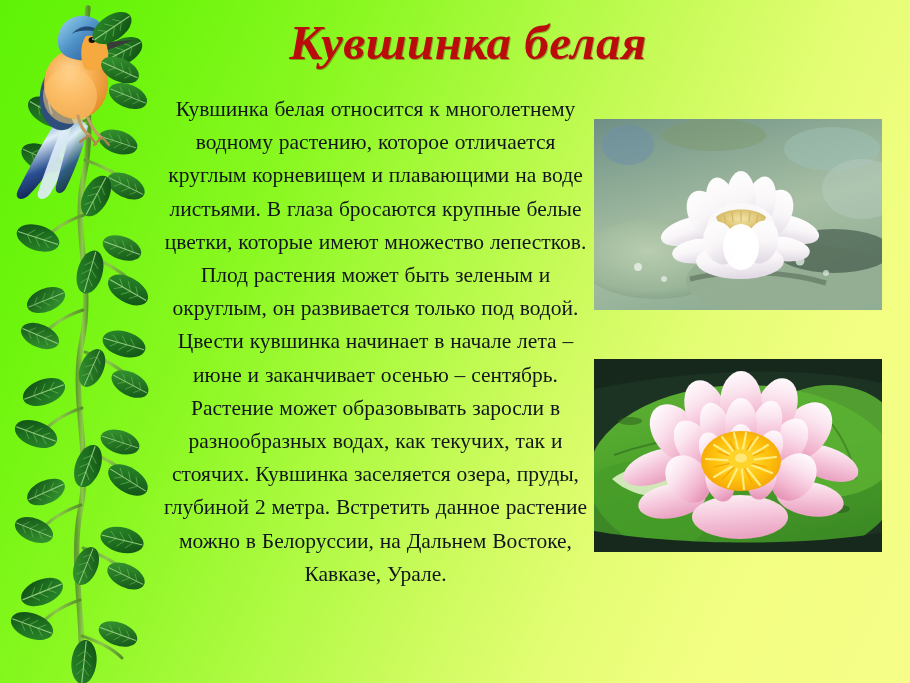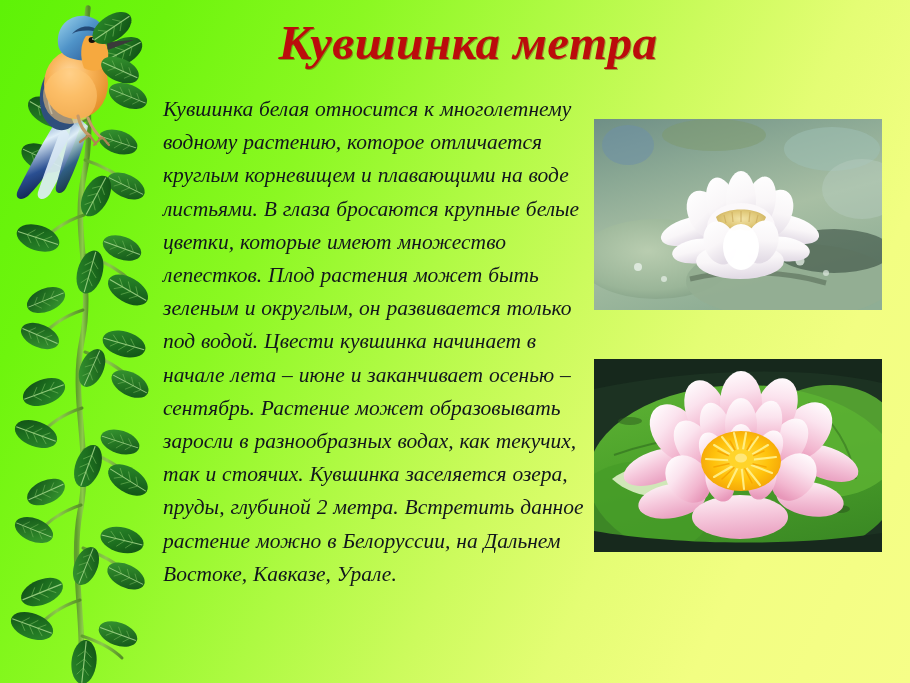--- a/index.html
+++ b/index.html
@@ -36,23 +36,22 @@
     letter-spacing:.5px;
     color:#bb0c0c;
     text-shadow:1px 1px 0 rgba(90,0,0,.35);
     white-space:nowrap;
   }
   
   .body-text{
     position:absolute;left:163px;top:93px;width:425px;
     font-size:21.5px;line-height:33.2px;
     color:#12161c;
-    text-align:left;
+    text-align:center;
     word-spacing:.5px;
-    font-style:italic;
   }
   
   .photo{
     position:absolute;overflow:hidden;
     background:#9ab38f;
   }
   #photo-white{left:594px;top:119px;width:288px;height:191px;}
   #photo-pink {left:594px;top:359px;width:288px;height:193px;}
   .photo svg{display:block;width:100%;height:100%;}
 </style>
@@ -190,21 +189,21 @@
         <path d="M78 116 C 80 126, 84 132, 90 136" stroke="#c59a6a" stroke-width="3.2" fill="none" stroke-linecap="round"></path>
         <path d="M88 118 C 92 128, 96 134, 102 138" stroke="#c59a6a" stroke-width="3" fill="none" stroke-linecap="round"></path>
         <path d="M88 136 L80 142 M90 136 L96 144 M101 138 L94 145 M103 138 L109 145" stroke="#b08553" stroke-width="2.2" fill="none" stroke-linecap="round"></path>
       </g>
 
       <use href="#leafShape2" x="0" y="0" transform="translate(120,70) rotate(24)"></use>
       <use href="#leafShape" x="0" y="0" transform="translate(112,28) rotate(-34)"></use>
     </svg>
   </div>
 
-  <div class="title">Кувшинка метра</div>
+  <div class="title">Кувшинка белая</div>
 
   <div class="body-text">Кувшинка белая относится к многолетнему водному растению, которое отличается круглым корневищем и плавающими на воде листьями. В глаза бросаются крупные белые цветки, которые имеют множество лепестков. Плод растения может быть зеленым и округлым, он развивается только под водой. Цвести кувшинка начинает в начале лета – июне и заканчивает осенью – сентябрь. Растение может образовывать заросли в разнообразных водах, как текучих, так и стоячих. Кувшинка заселяется озера, пруды, глубиной 2 метра. Встретить данное растение можно в Белоруссии, на Дальнем Востоке, Кавказе, Урале.</div>
 
   <div class="photo" id="photo-white">
     <svg viewBox="0 0 288 191" xmlns="http://www.w3.org/2000/svg" aria-hidden="true">
       <defs>
         <linearGradient id="waterW" x1="0" y1="0" x2="0.4" y2="1">
           <stop offset="0%" stop-color="#6f8f86"></stop>
           <stop offset="30%" stop-color="#8aa894"></stop>
           <stop offset="62%" stop-color="#a8bfa4"></stop>

